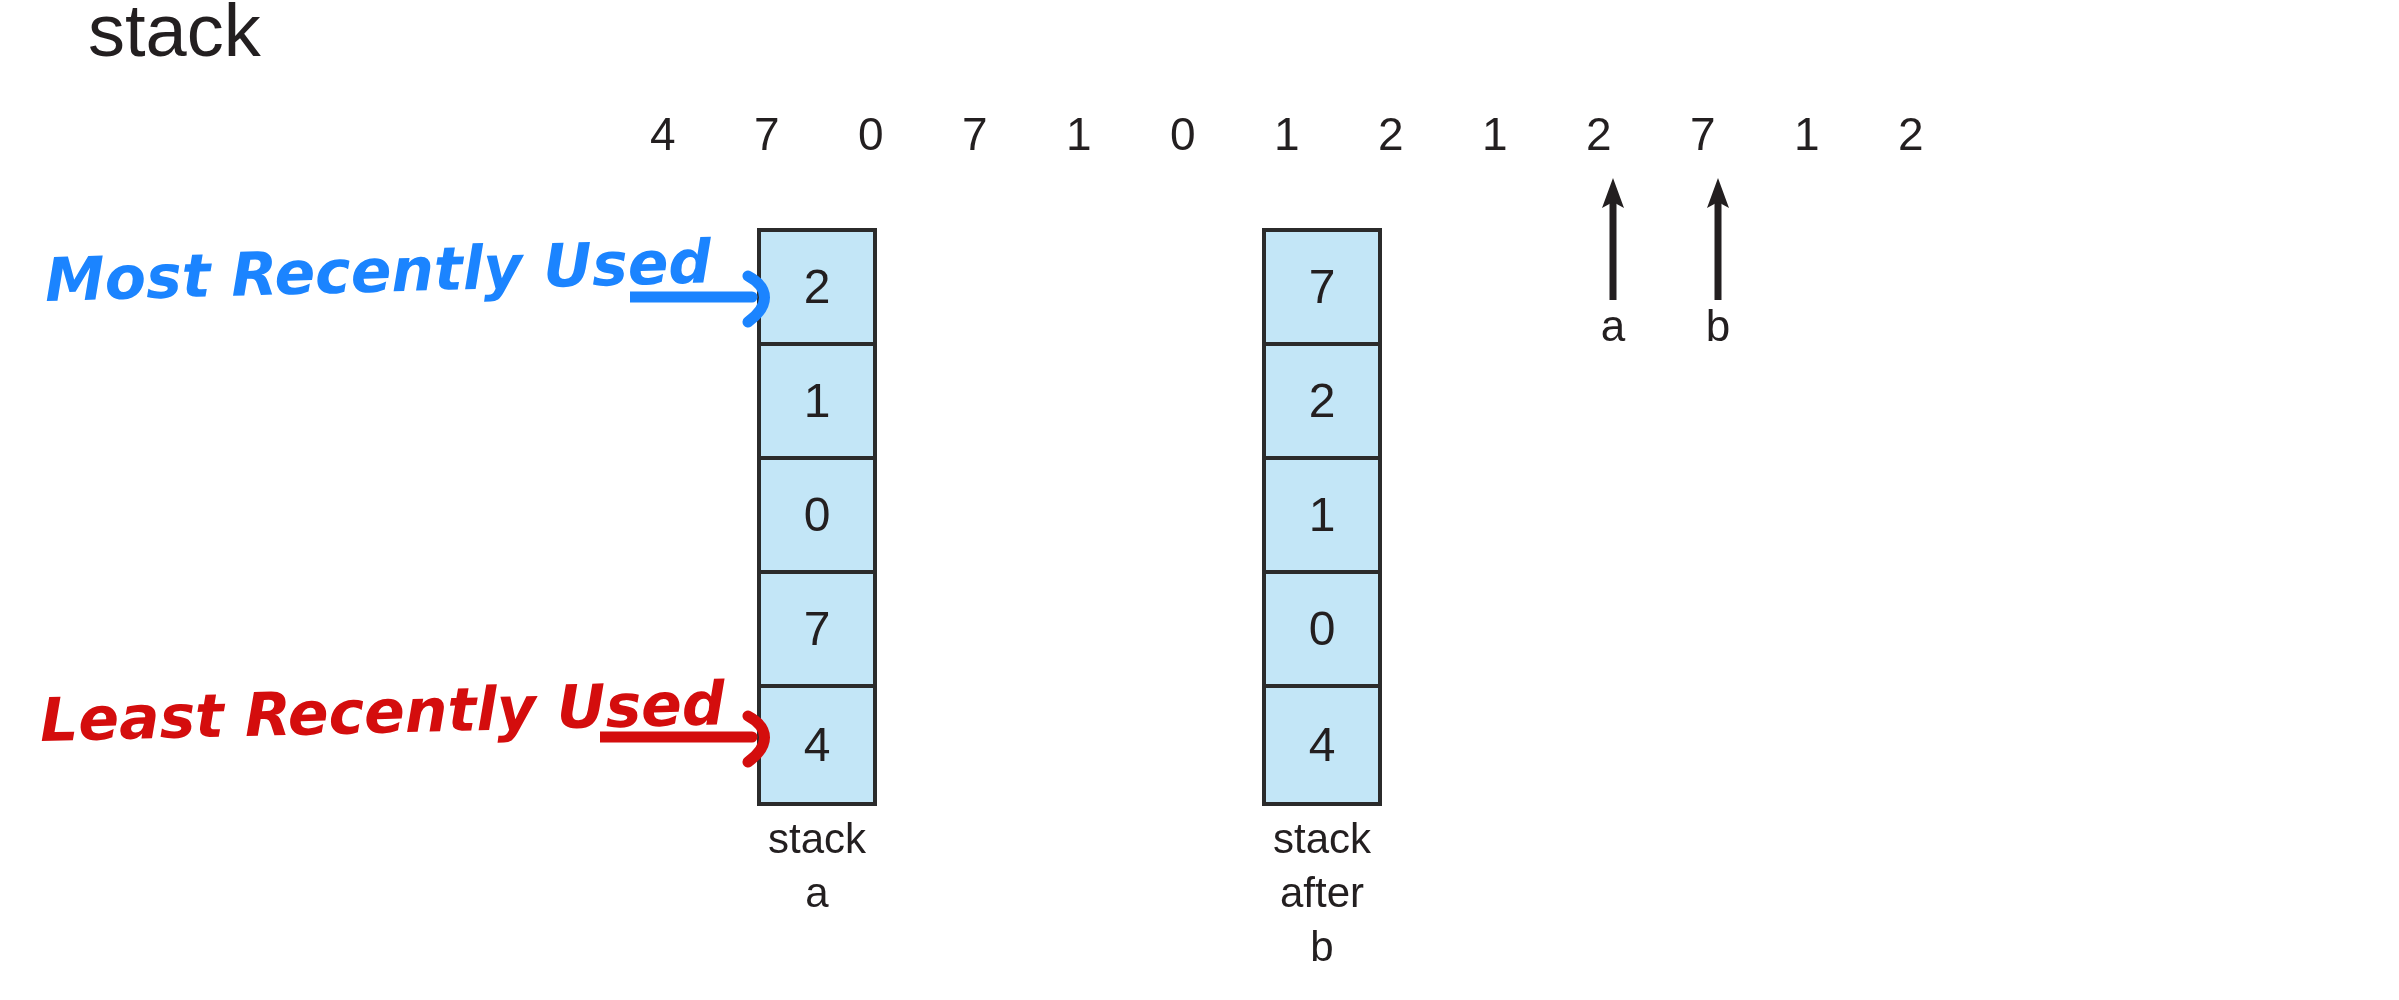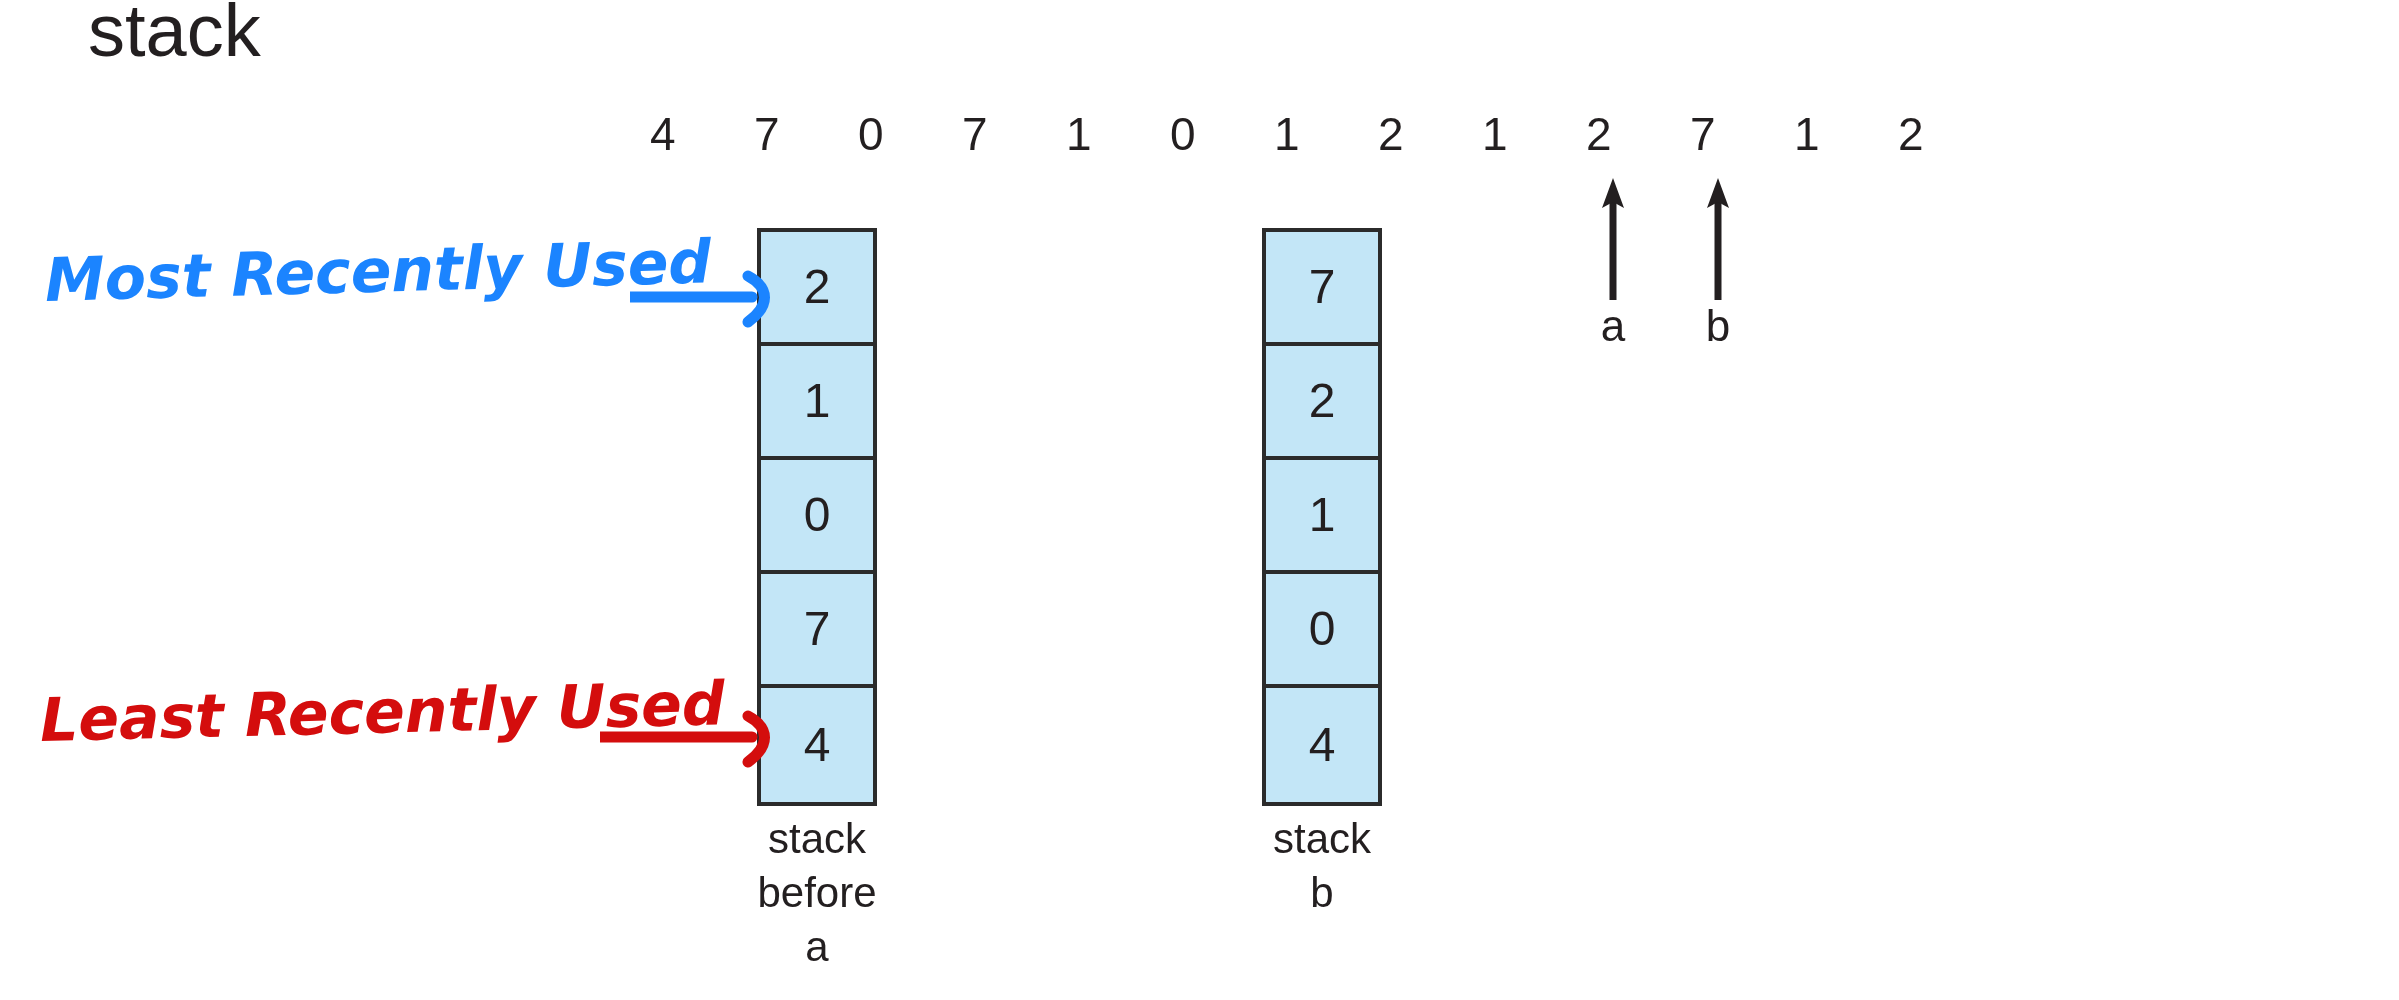--- a/index.html
+++ b/index.html
@@ -194,21 +194,20 @@
         </div>
       <div class="stack-cell">
           <span>7</span>
         </div>
       <div class="stack-cell">
           <span>4</span>
         </div>
     </div>
     <div class="stack-caption">
       <div>stack</div>
-      <div>before</div>
       <div>a</div>
     </div>
   </div>
 
   <div class="abs stack-col" id="stack-after">
     <div class="stack-boxes">
       <div class="stack-cell">
           <span>7</span>
         </div>
       <div class="stack-cell">
@@ -219,20 +218,21 @@
         </div>
       <div class="stack-cell">
           <span>0</span>
         </div>
       <div class="stack-cell">
           <span>4</span>
         </div>
     </div>
     <div class="stack-caption">
       <div>stack</div>
+      <div>after</div>
       <div>b</div>
     </div>
   </div>
 
   <div class="abs hand-note" id="mru-note">Most Recently Used</div>
   <div class="abs" id="mru-leader">
     <svg width="160" height="70" viewBox="0 0 160 70" xmlns="http://www.w3.org/2000/svg">
       <line x1="0" y1="35" x2="122" y2="35" stroke="#1b84ff" stroke-width="11" stroke-linecap="round"></line>
       <path d="M118 14 C 140 26, 140 44, 118 60" stroke="#1b84ff" stroke-width="11" fill="none" stroke-linecap="round"></path>
     </svg>

